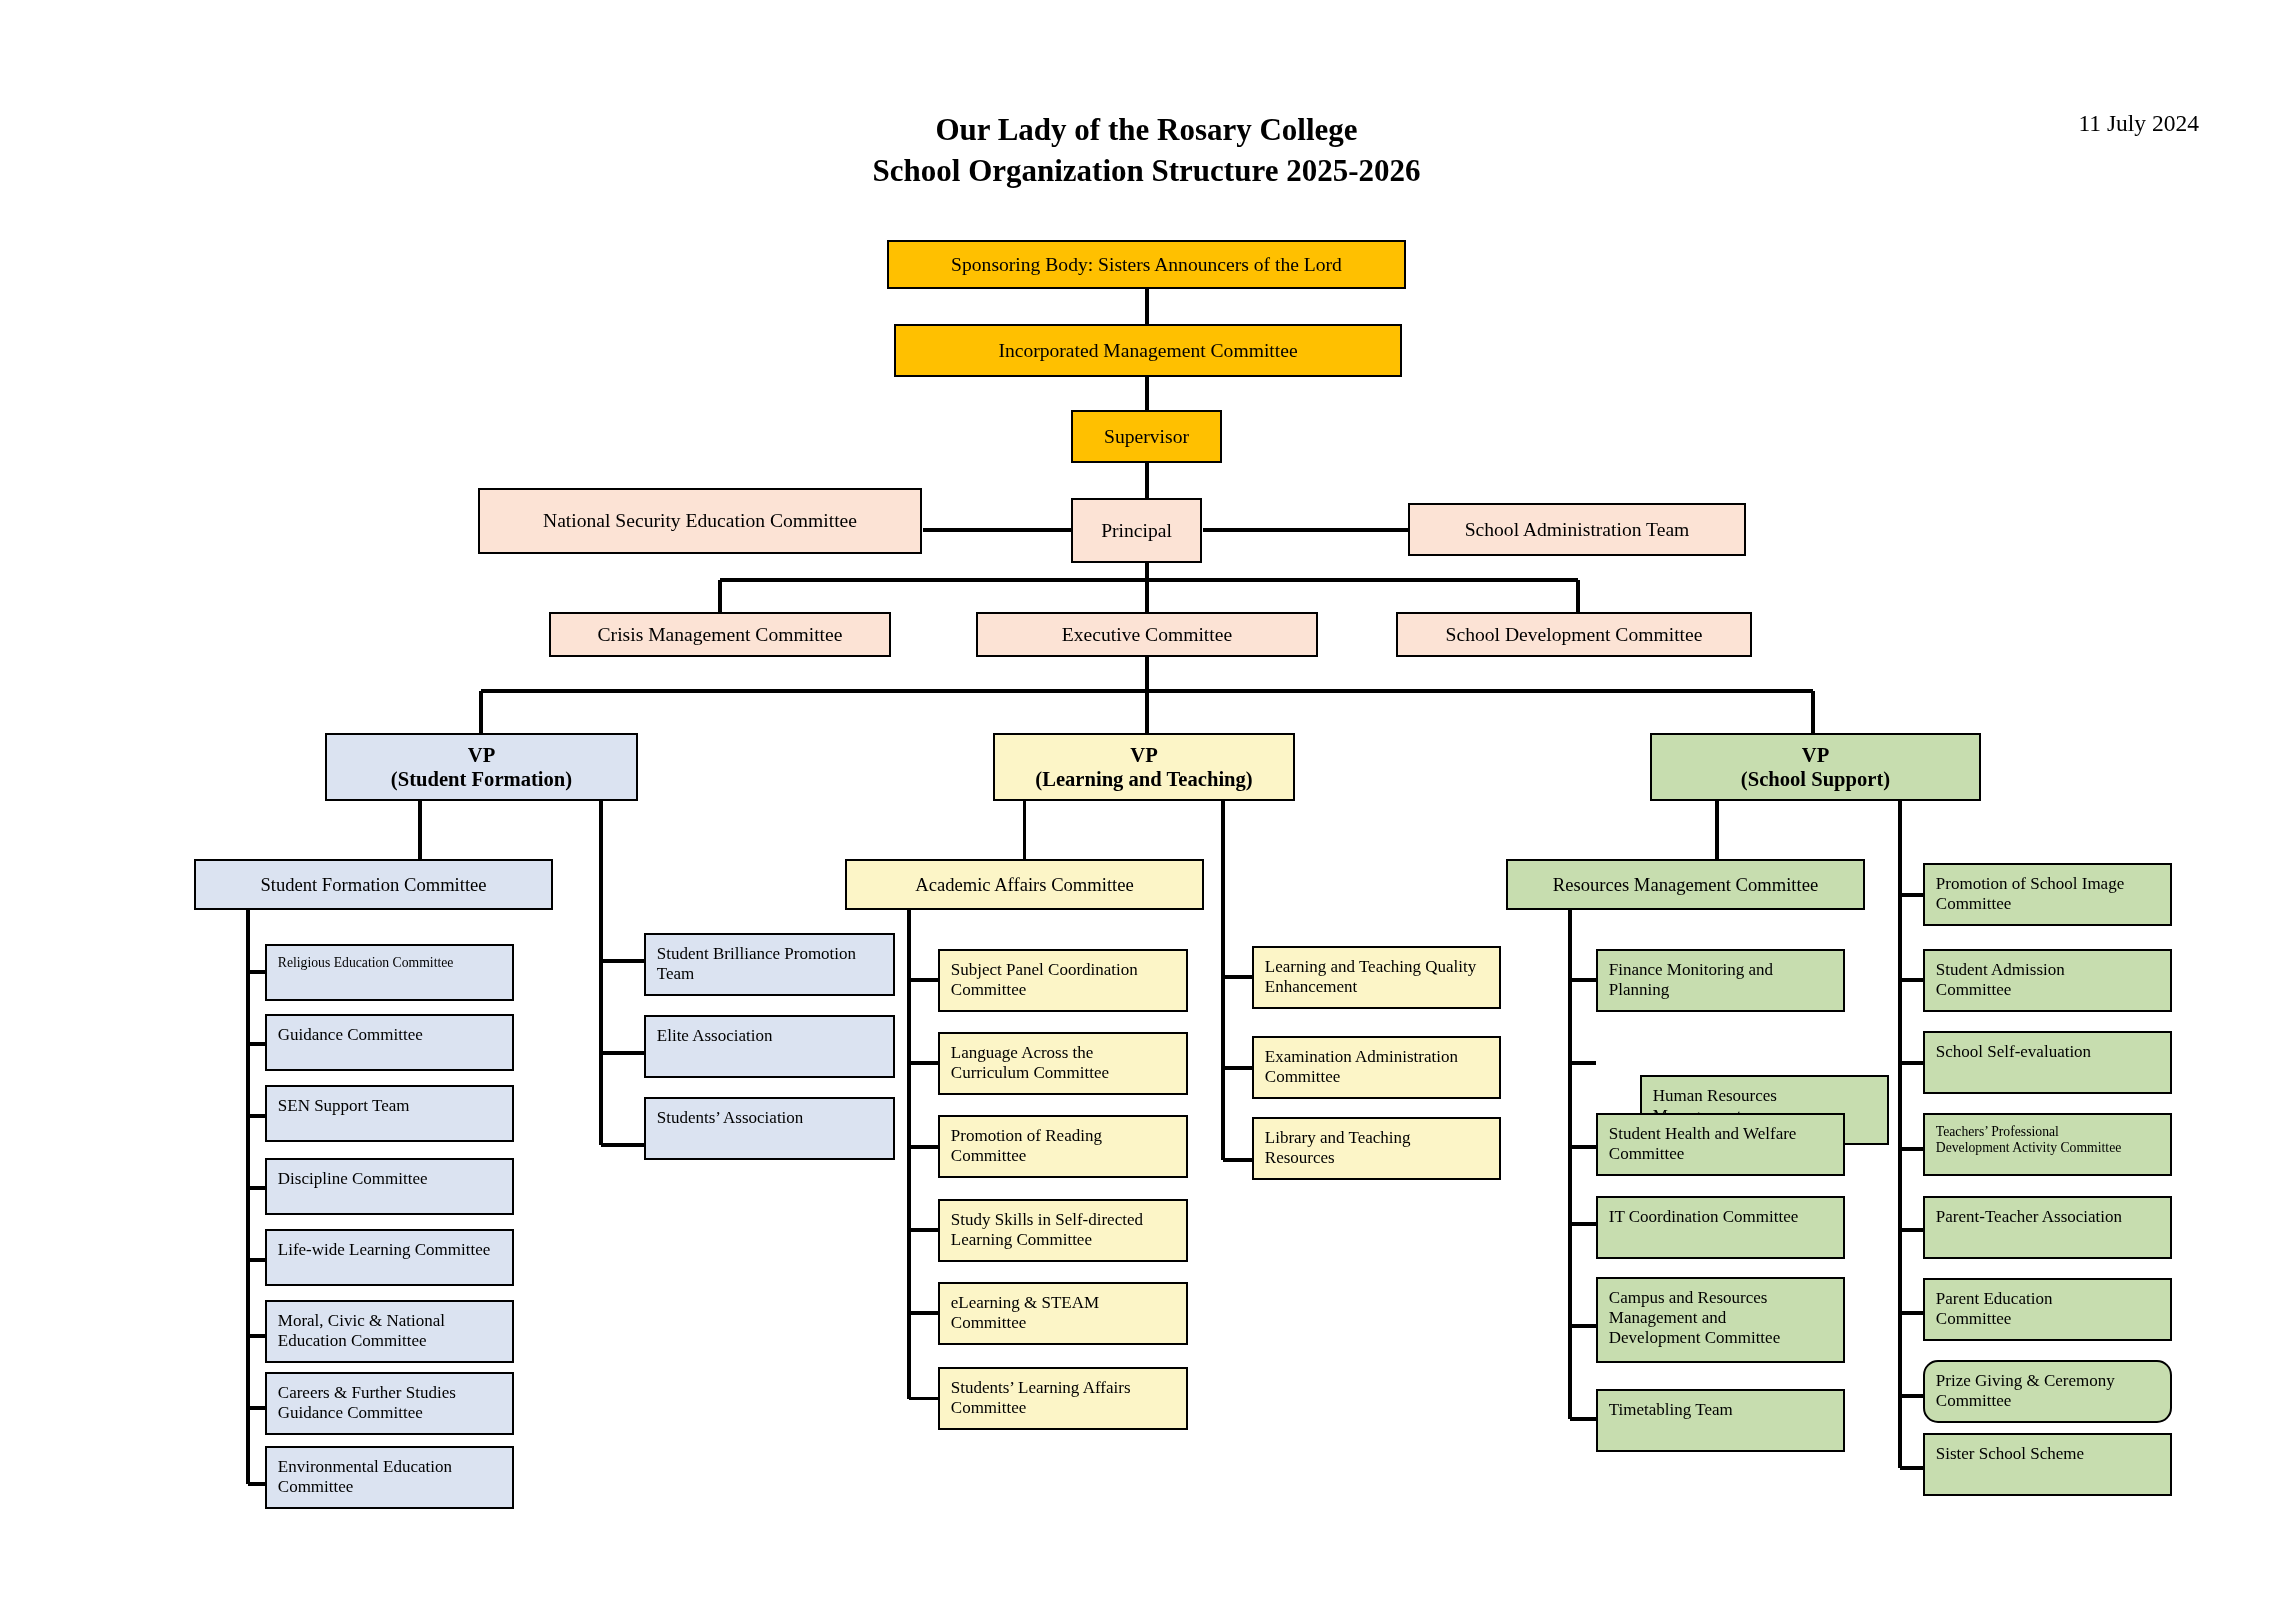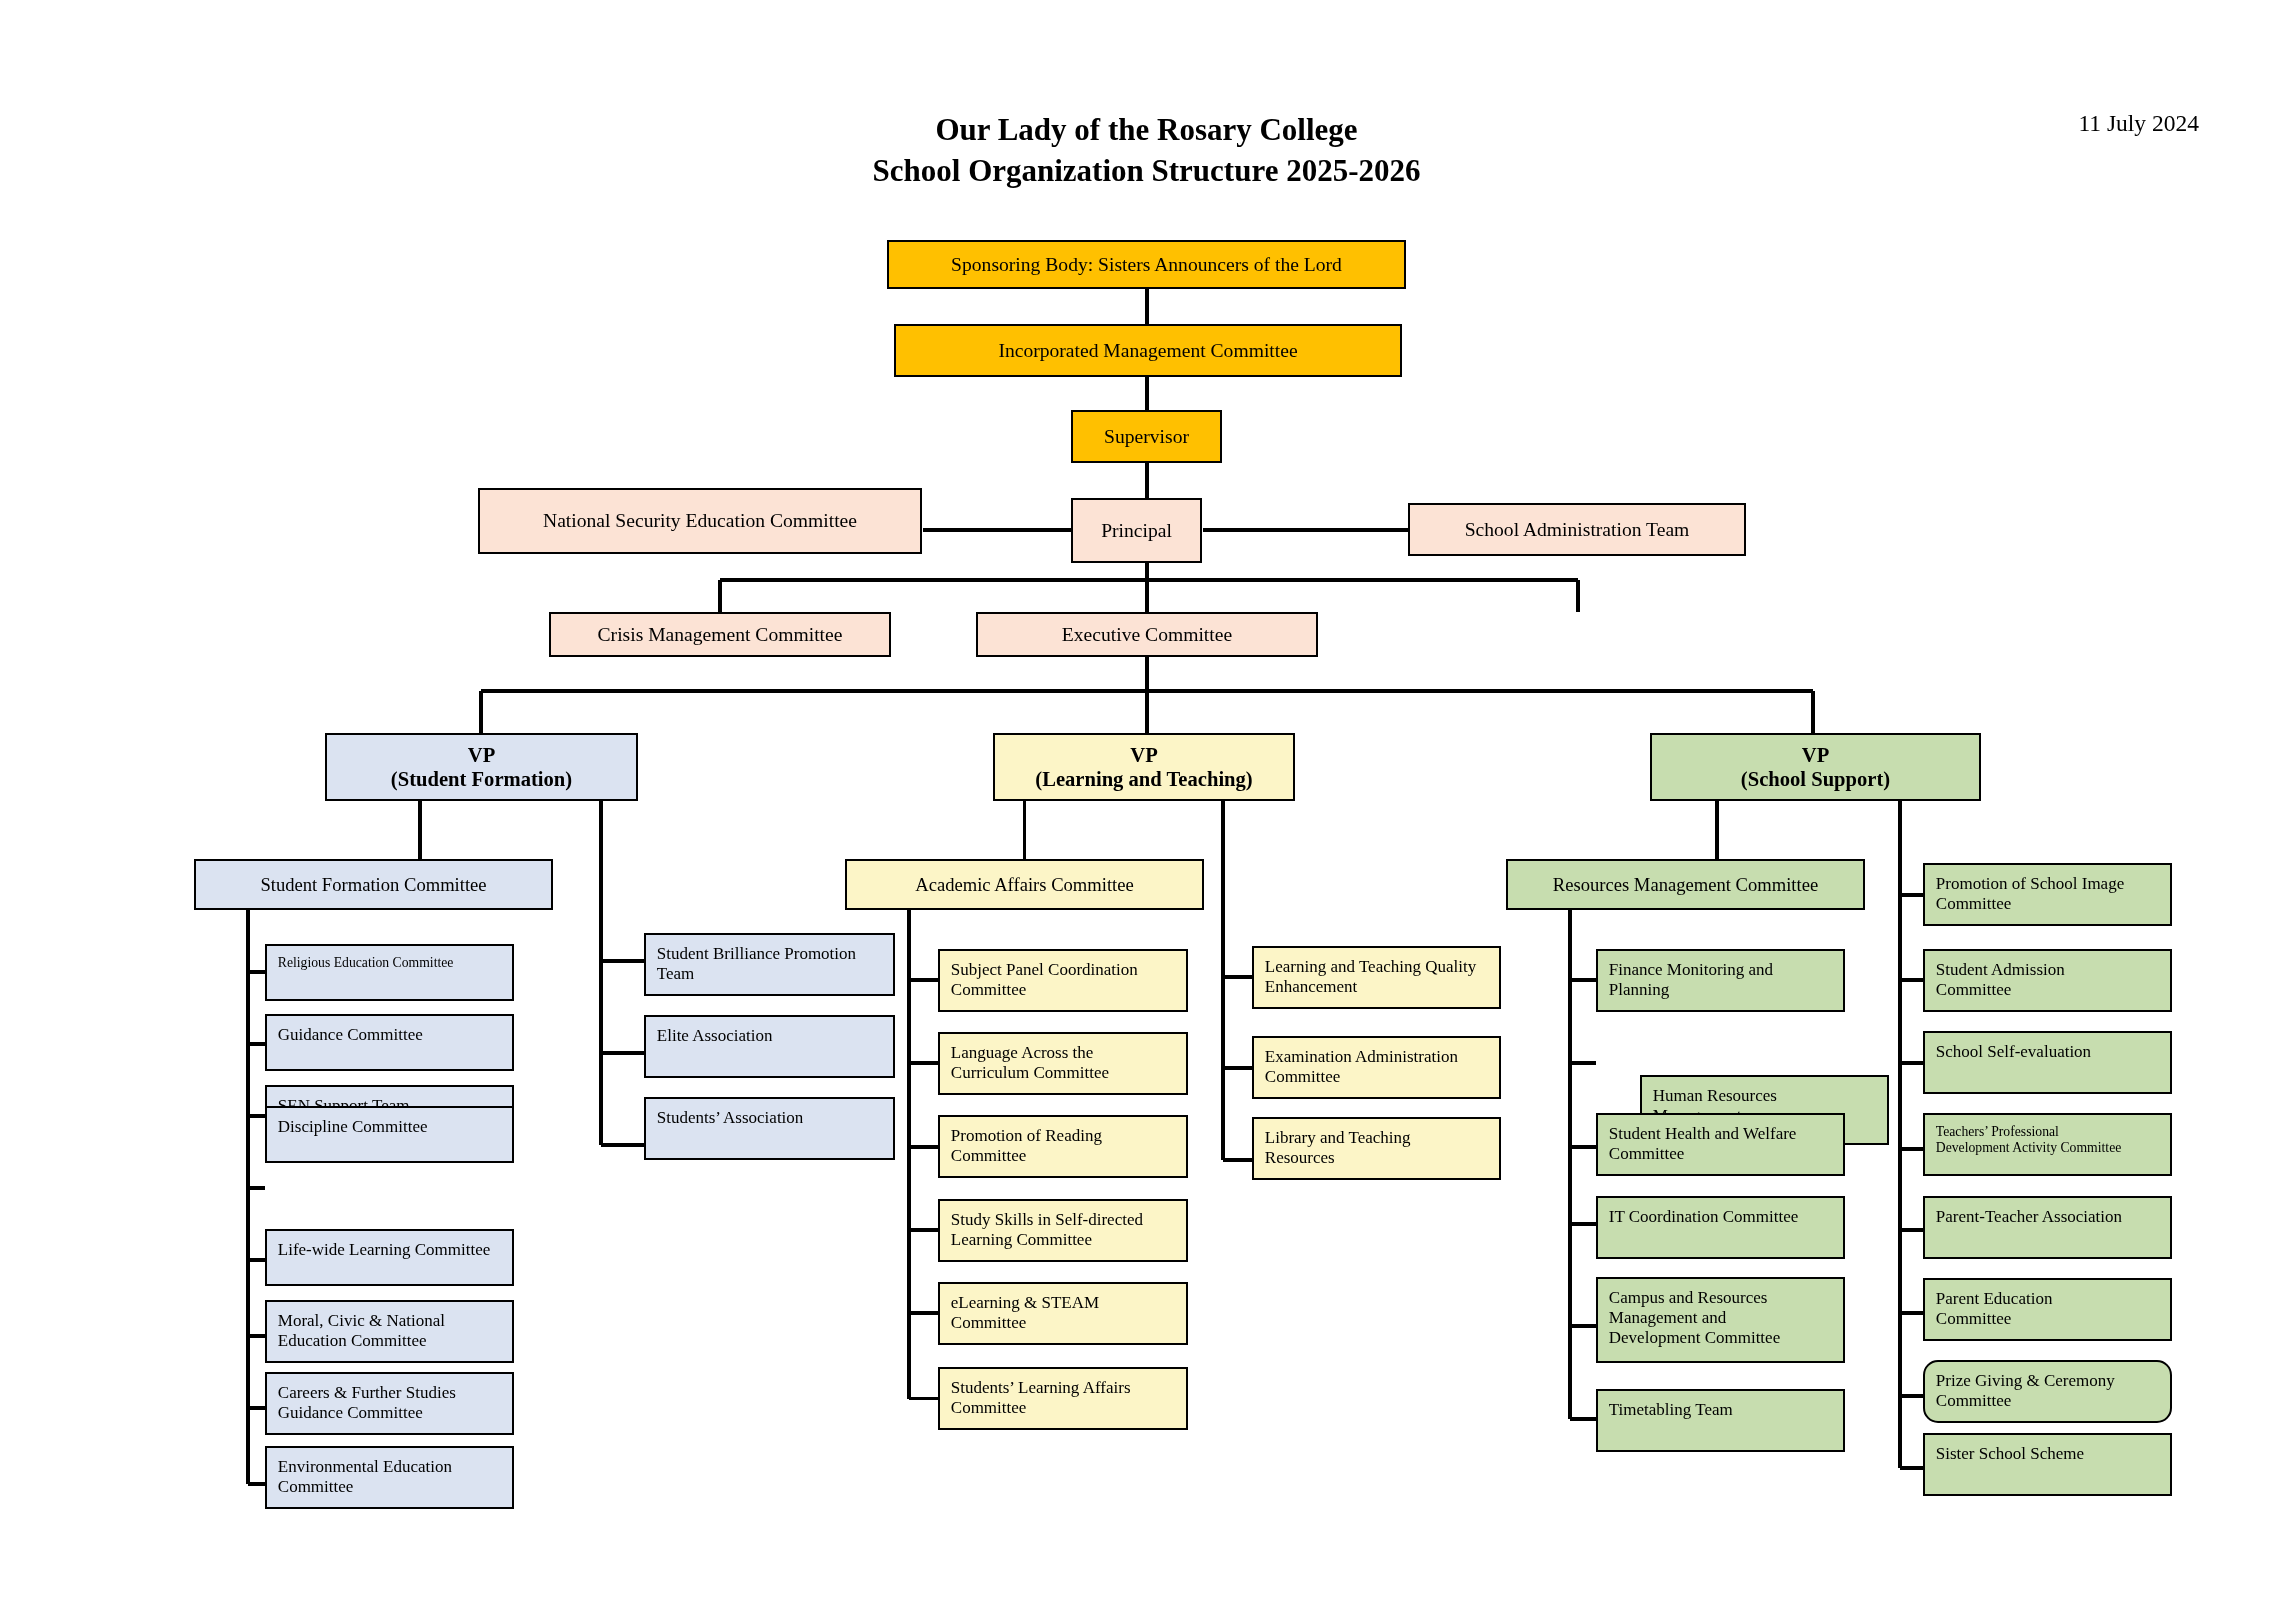--- a/index.html
+++ b/index.html
@@ -196,20 +196,23 @@
   </div>
 
   <div class="node c-pink ctr t-mid" style="left:549px; top:612px; width:342px; height:45px;">
     <span class="lbl">Crisis Management Committee</span>
   </div>
 
   <div class="node c-pink ctr t-mid" style="left:976px; top:612px; width:342px; height:45px;">
     <span class="lbl">Executive Committee</span>
   </div>
 
+  <div class="node c-pink ctr t-mid" style="left:1396px; top:612px; width:356px; height:45px;">
+    <span class="lbl">School Development Committee</span>
+  </div>
 
   <div class="node c-blue ctr t-lead b" style="left:325px; top:733px; width:313px; height:68px;">
     <span class="lbl">VP
 (Student Formation)</span>
   </div>
 
   <div class="node c-yellow ctr t-lead b" style="left:993px; top:733px; width:302px; height:68px;">
     <span class="lbl">VP
 (Learning and Teaching)</span>
   </div>
@@ -233,21 +236,21 @@
 
   <div class="node c-blue tl t-tiny" style="left:265px; top:944px; width:249px; height:57px;">
     <span class="lbl">Religious Education Committee</span>
   </div>
   <div class="node c-blue tl t-leaf" style="left:265px; top:1014px; width:249px; height:57px;">
     <span class="lbl">Guidance Committee</span>
   </div>
   <div class="node c-blue tl t-leaf" style="left:265px; top:1085px; width:249px; height:57px;">
     <span class="lbl">SEN Support Team</span>
   </div>
-  <div class="node c-blue tl t-leaf" style="left:265px; top:1106px; width:249px; height:57px;">
+  <div class="node c-blue tl t-leaf" style="left:265px; top:1158px; width:249px; height:57px;">
     <span class="lbl">Discipline Committee</span>
   </div>
   <div class="node c-blue tl t-leaf" style="left:265px; top:1229px; width:249px; height:57px;">
     <span class="lbl">Life-wide Learning Committee</span>
   </div>
   <div class="node c-blue tl t-leaf" style="left:265px; top:1300px; width:249px; height:63px;">
     <span class="lbl">Moral, Civic &amp; National
 Education Committee</span>
   </div>
   <div class="node c-blue tl t-leaf" style="left:265px; top:1372px; width:249px; height:63px;">

